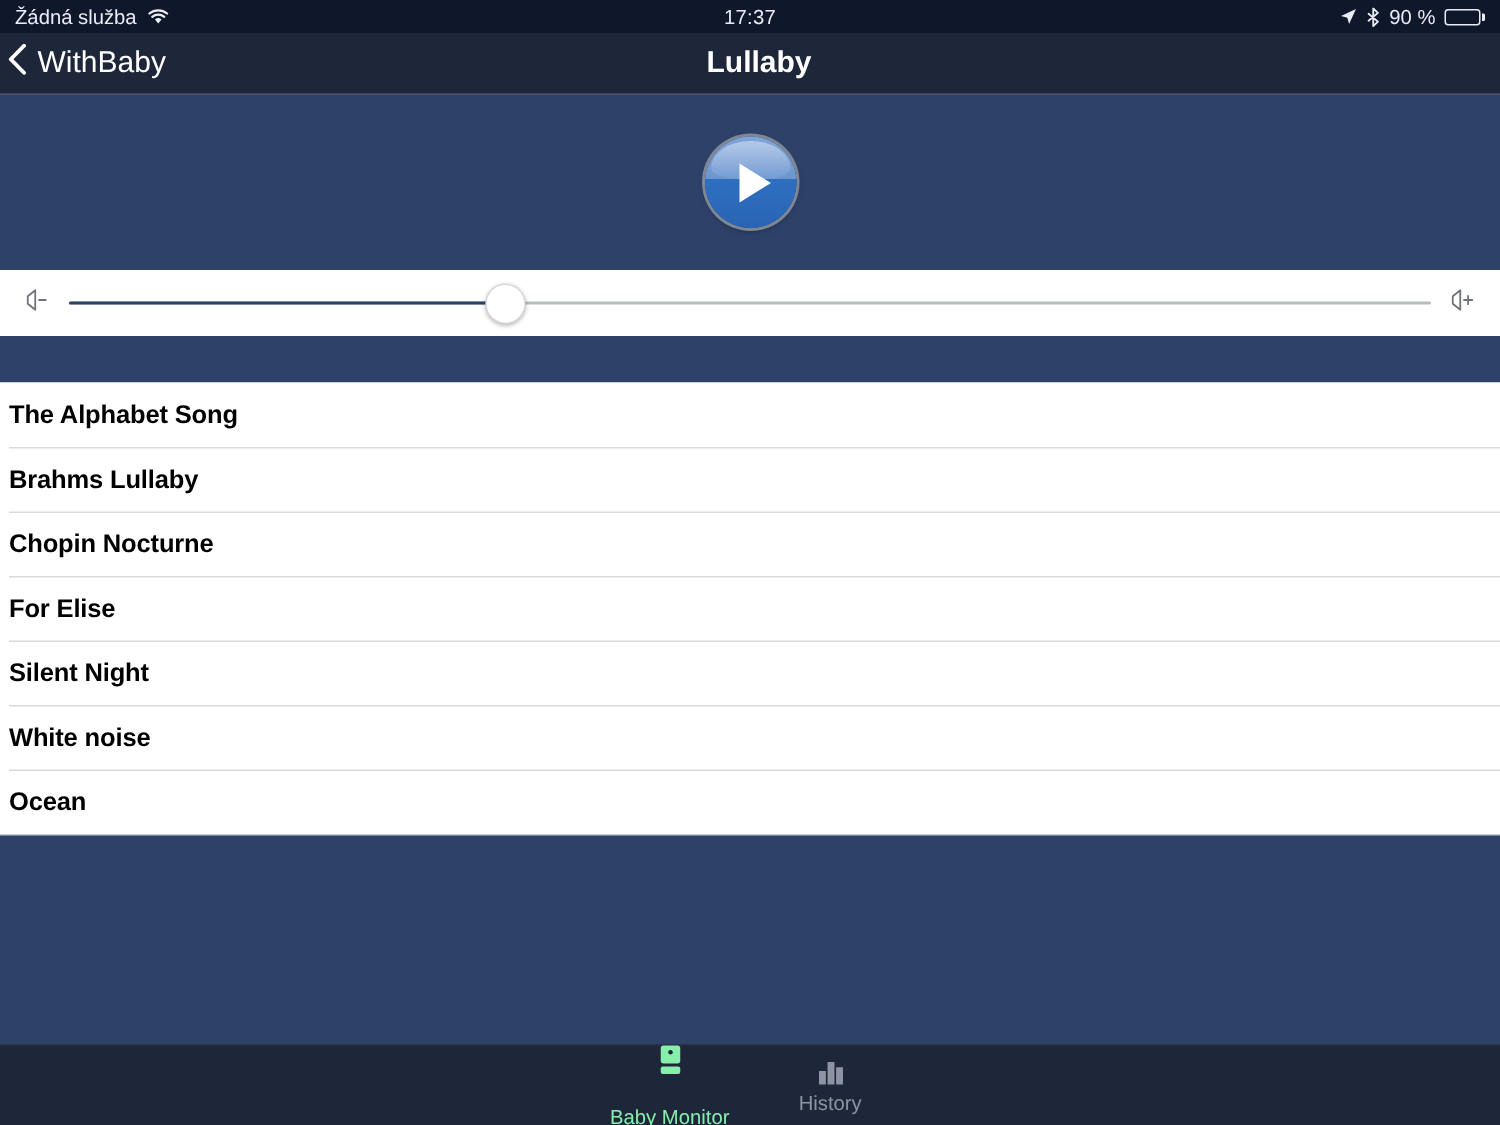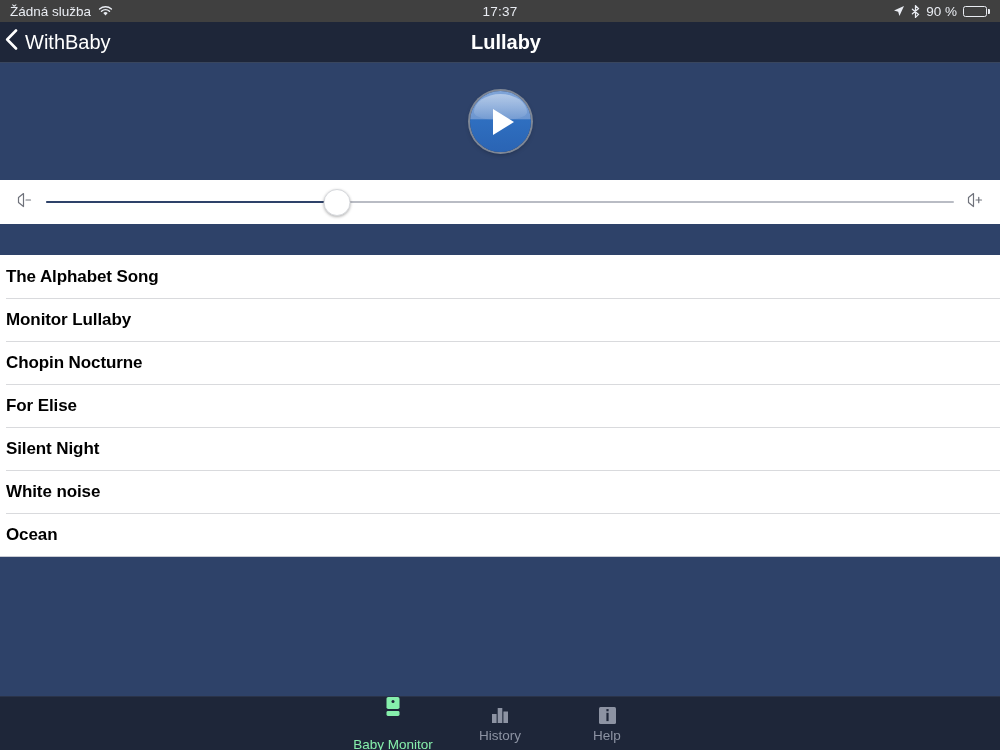--- a/index.html
+++ b/index.html
@@ -19,21 +19,21 @@
     width: 1000px;
     height: 750px;
     background: #ffffff;
     display: flex;
     flex-direction: column;
   }
 
   
   .status-bar {
     height: 22px;
-    background: #404040;
+    background: #0f172a;
     color: #e9ecf2;
     display: flex;
     align-items: center;
     padding: 0 10px;
     font-size: 13.5px;
     flex: 0 0 auto;
     position: relative;
     justify-content: center;
   }
   .status-left {
@@ -352,21 +352,21 @@
     </span>
   </div>
 
   <div class="list-header"></div>
 
   <div class="song-list" id="song-list">
       <div class="song-row">
         <span class="song-title">The Alphabet Song</span>
       </div>
       <div class="song-row">
-        <span class="song-title">Monitor Lullaby</span>
+        <span class="song-title">Brahms Lullaby</span>
       </div>
       <div class="song-row">
         <span class="song-title">Chopin Nocturne</span>
       </div>
       <div class="song-row">
         <span class="song-title">For Elise</span>
       </div>
       <div class="song-row">
         <span class="song-title">Silent Night</span>
       </div>
@@ -394,25 +394,15 @@
       <div class="tab-item">
         <span class="tab-icon">
           <svg width="20" height="20" viewBox="0 0 20 20">
             <rect x="2" y="9" width="4.6" height="9" fill="currentColor"></rect>
             <rect x="7.7" y="3" width="4.6" height="15" fill="currentColor"></rect>
             <rect x="13.4" y="6.5" width="4.6" height="11.5" fill="currentColor"></rect>
           </svg>
         </span>
         <span class="tab-label">History</span>
       </div>
-      <div class="tab-item">
-        <span class="tab-icon">
-          <svg width="19" height="19" viewBox="0 0 19 19">
-            <rect x="1" y="1" width="17" height="17" rx="1.5" fill="currentColor"></rect>
-            <rect x="8.4" y="3.1" width="2.2" height="2.2" fill="#1e2639"></rect>
-            <rect x="8.4" y="6.8" width="2.2" height="8.3" fill="#1e2639"></rect>
-          </svg>
-        </span>
-        <span class="tab-label">Help</span>
-      </div>
     </div>
 
 </div>
 
 </body></html>

